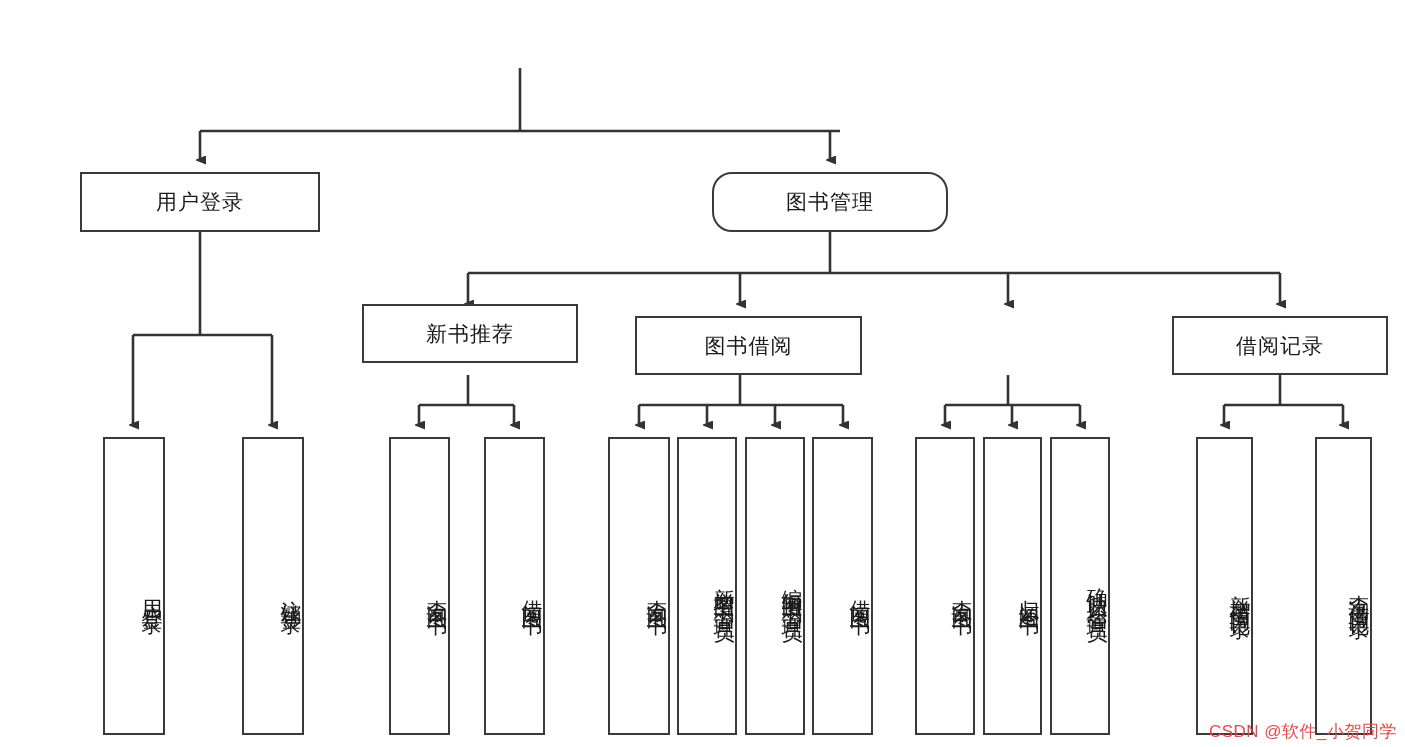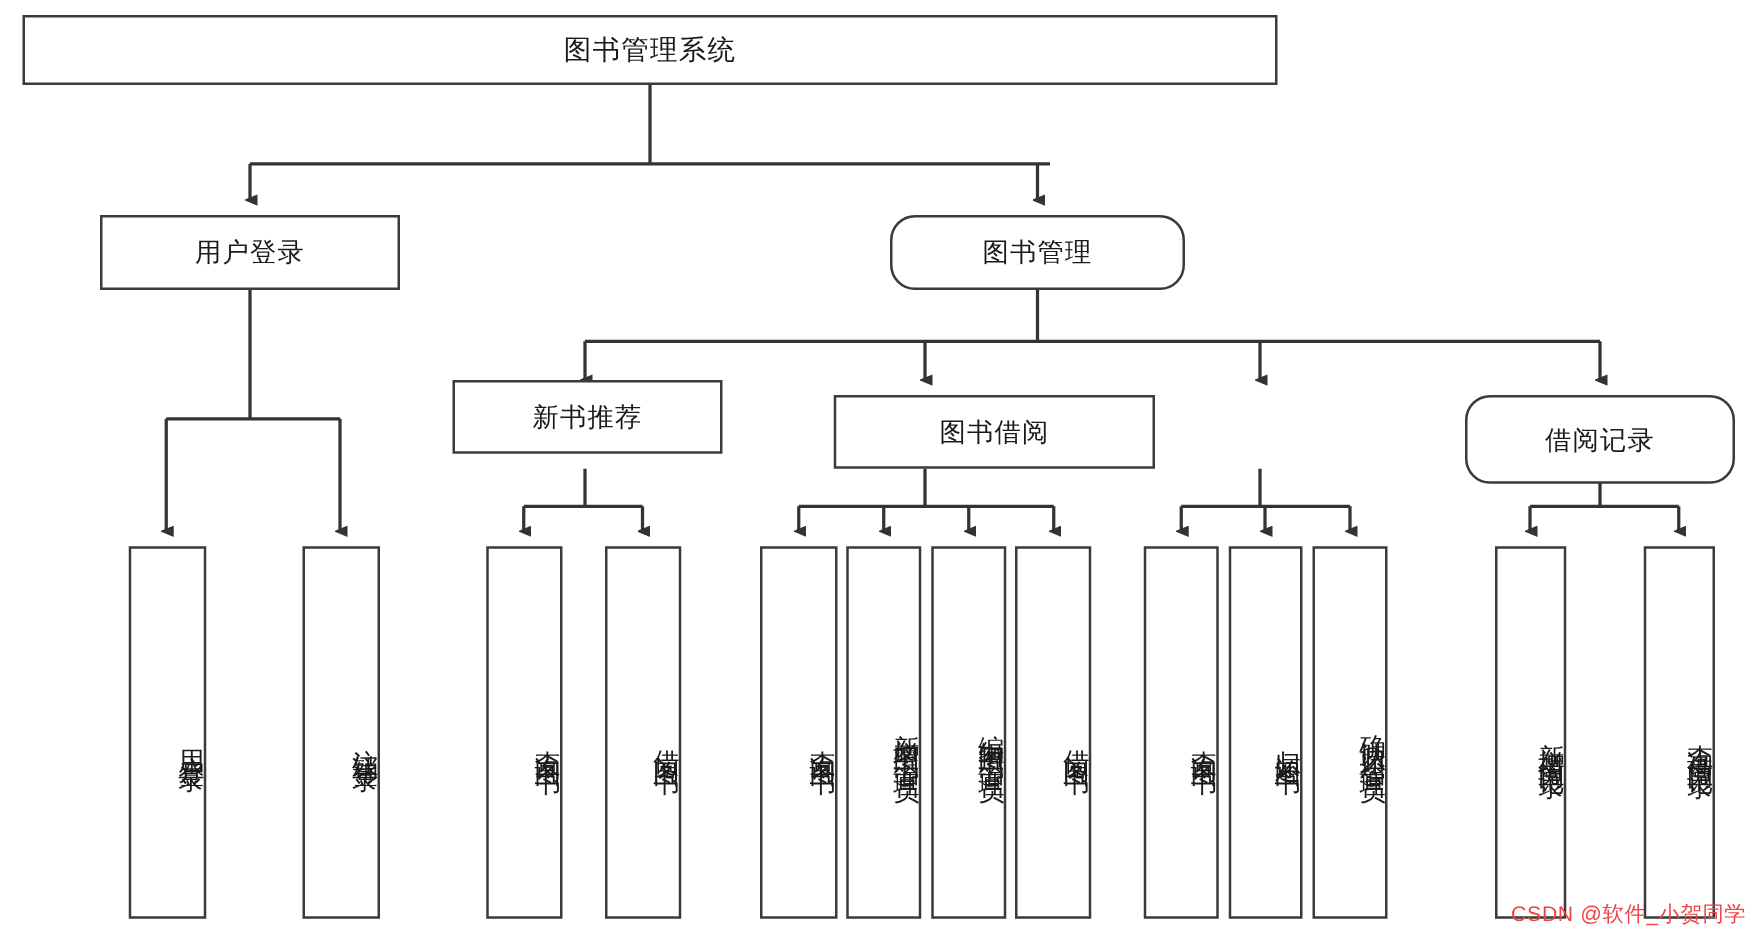--- a/index.html
+++ b/index.html
@@ -101,32 +101,31 @@
       <path d="M1012,405 L1012,425" marker-end="url(#arrow)"></path>
       <path d="M1080,405 L1080,425" marker-end="url(#arrow)"></path>
 
       <path d="M1280,375 L1280,405"></path>
       <path d="M1224,405 L1343,405"></path>
       <path d="M1224,405 L1224,425" marker-end="url(#arrow)"></path>
       <path d="M1343,405 L1343,425" marker-end="url(#arrow)"></path>
     </g>
   </svg>
 
-  <div class="node h root" style="left:18px;top:12px;width:1004px;height:56px;">图书管理系统</div>
 
   <div class="node h" style="left:80px;top:172px;width:240px;height:60px;">用户登录</div>
 
   <div class="node h" style="left:712px;top:172px;width:236px;height:60px;border-radius:20px;">图书管理</div>
 
   <div class="node h" style="left:362px;top:304px;width:216px;height:59px;">新书推荐</div>
 
-  <div class="node h" style="left:635px;top:316px;width:257px;height:59px;margin-left:32px;">图书借阅</div>
+  <div class="node h" style="left:635px;top:316px;width:227px;height:59px;">图书借阅</div>
 
 
-  <div class="node h" style="left:1172px;top:316px;width:216px;height:71px;border-radius:20px;">借阅记录</div>
+  <div class="node h" style="left:1172px;top:316px;width:216px;height:59px;">借阅记录</div>
 
   <div class="node v" style="left:103px;top:437px;width:62px;height:298px;">
     <span class="vtext">用户登录</span>
   </div>
   <div class="node v" style="left:242px;top:437px;width:62px;height:298px;">
     <span class="vtext">注销登录</span>
   </div>
 
   <div class="node v" style="left:389px;top:437px;width:61px;height:298px;">
     <span class="vtext">查询图书</span>

